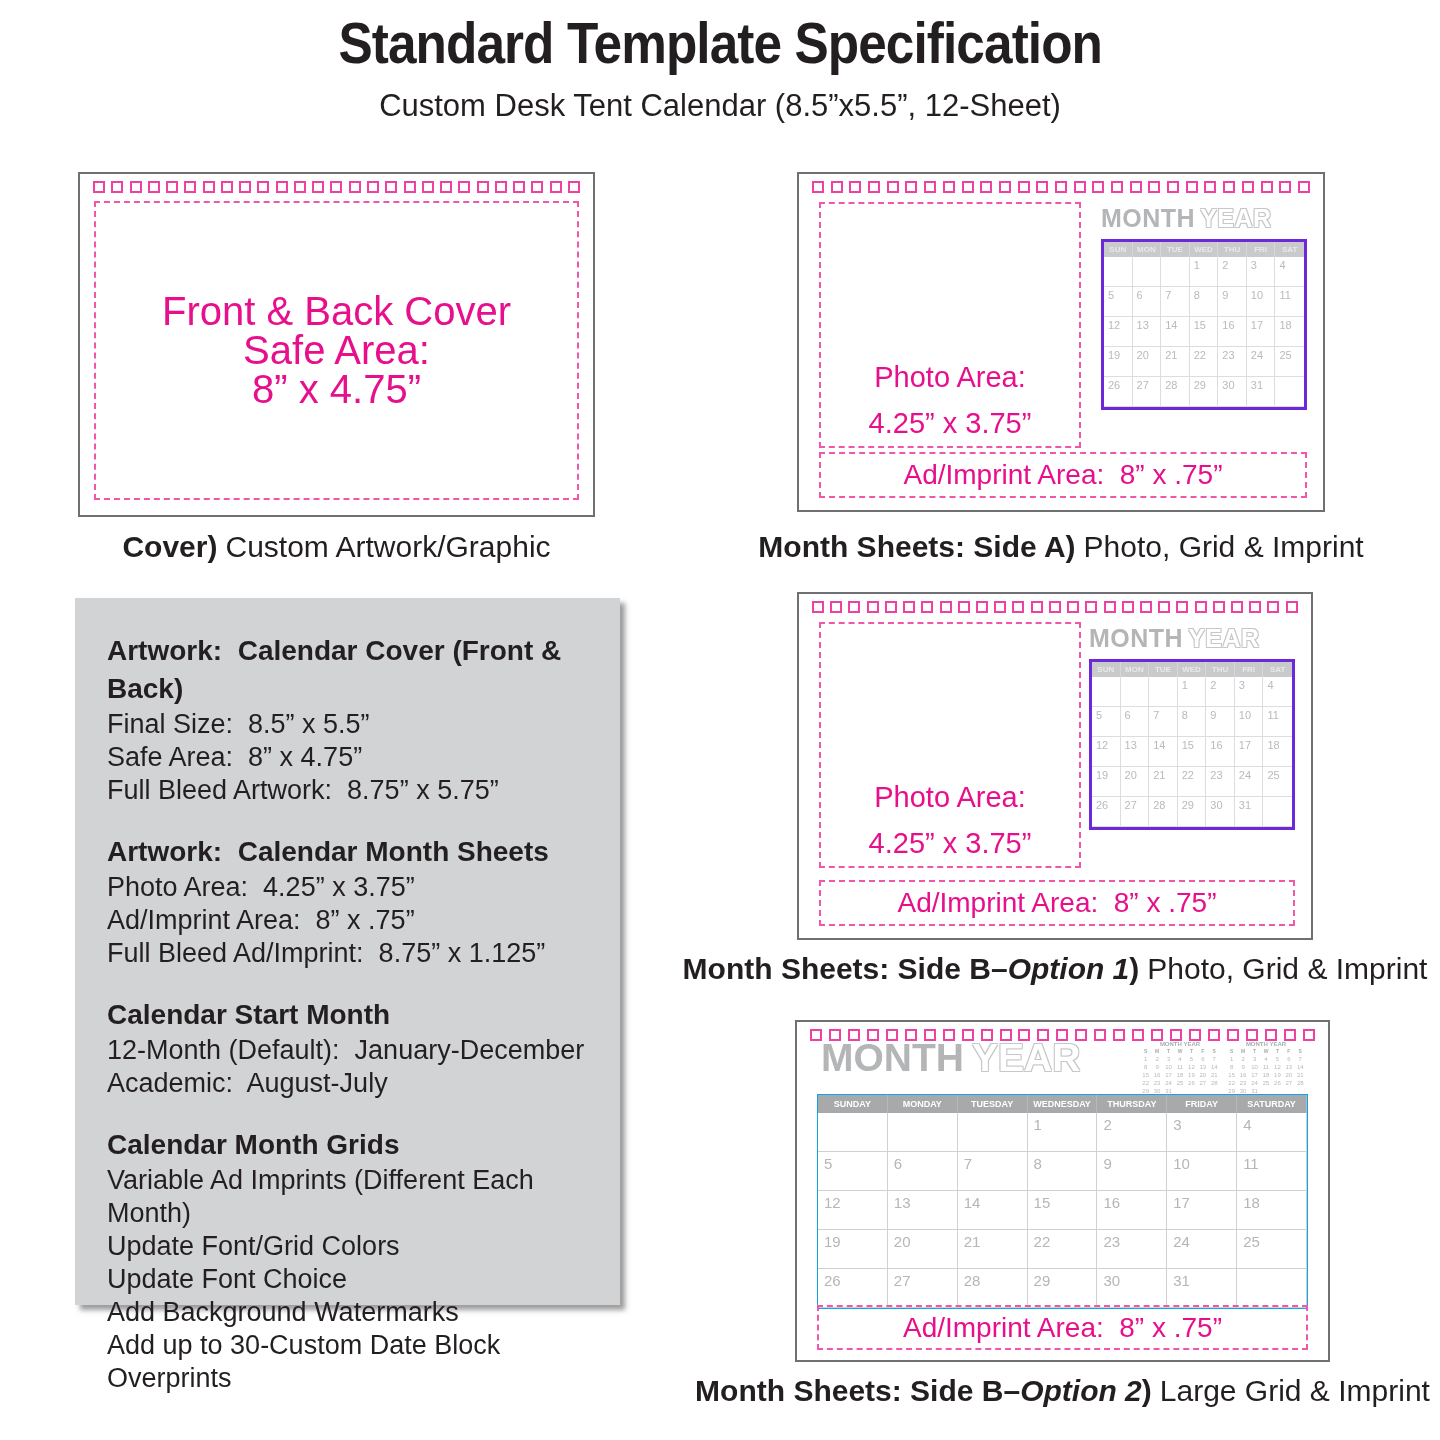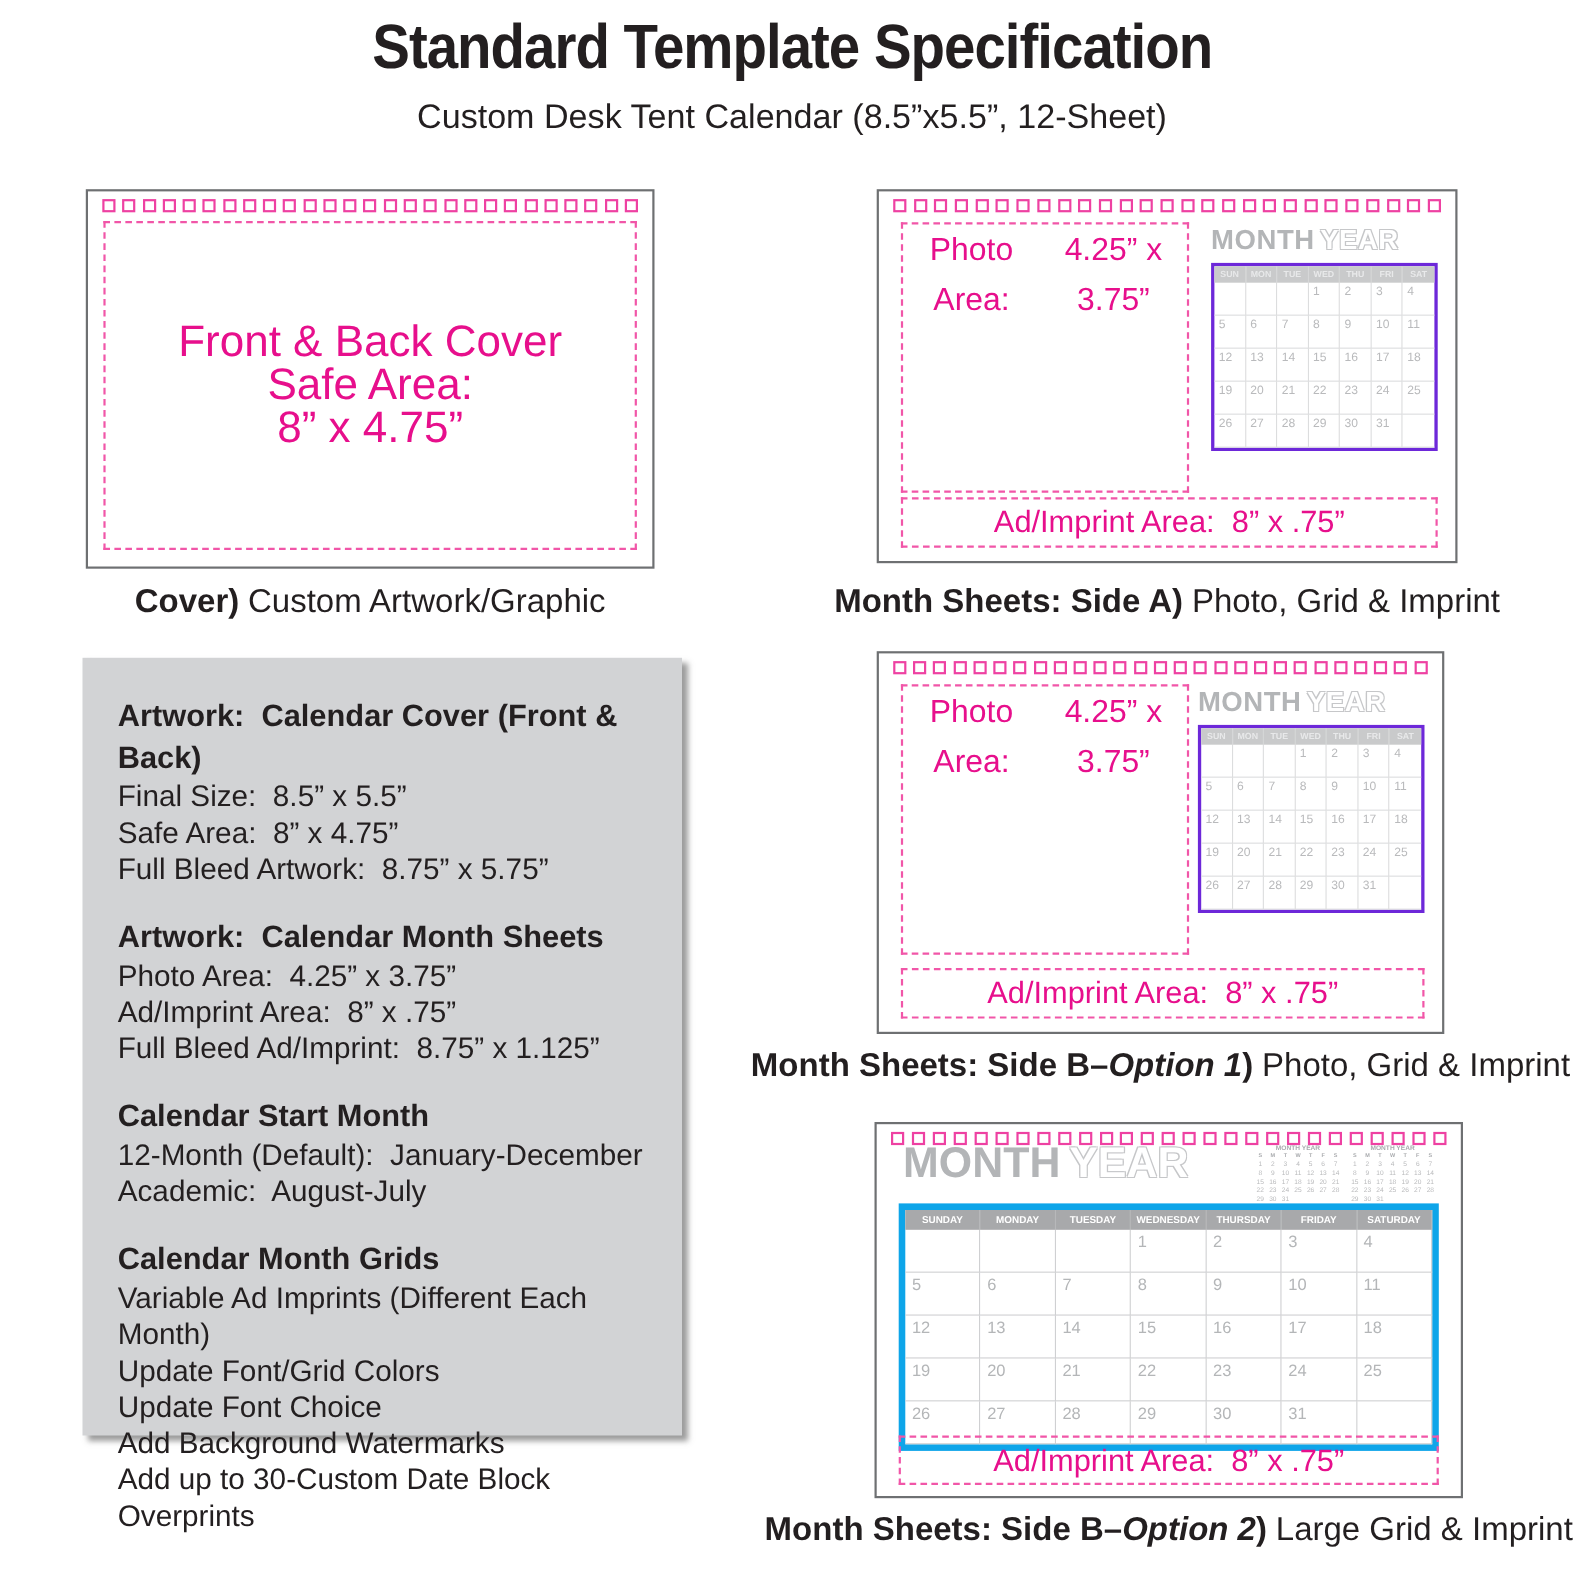--- a/index.html
+++ b/index.html
@@ -22,21 +22,21 @@
 
   
   .cover-panel{left:78px;top:172px;width:517px;height:345px;}
   .safe-area{left:14px;right:14px;top:27px;bottom:15px;display:flex;flex-direction:column;
              justify-content:center;text-align:center;}
   .safe-line{font-size:40px;line-height:39px;}
 
   
   .panel-a{left:797px;top:172px;width:528px;height:340px;}
   .panel-b1{left:797px;top:592px;width:516px;height:348px;}
-  .photo-box{left:20px;top:28px;width:262px;height:246px;display:flex;flex-direction:row;
+  .photo-box{left:20px;top:28px;width:262px;height:246px;display:flex;flex-direction:column;
              justify-content:flex-end;text-align:center;}
   .photo-line{font-size:29px;line-height:46px;}
   .ad-box{left:20px;right:16px;bottom:12px;height:46px;display:flex;align-items:center;justify-content:center;}
   .ad-label{font-size:28px;white-space:pre;}
 
   
   .minical{position:absolute;right:16px;top:30px;width:206px;}
   .cal-title{font-size:25px;font-weight:bold;color:#b3b5b7;letter-spacing:.5px;margin-bottom:6px;white-space:nowrap;}
   .year-outline{color:#fff;margin-left:5px;
     text-shadow:-1px -1px 0 #c6c7c9,1px -1px 0 #c6c7c9,-1px 1px 0 #c6c7c9,1px 1px 0 #c6c7c9;}
@@ -54,21 +54,21 @@
   .big-title{position:absolute;left:24px;top:14px;font-size:39px;font-weight:bold;color:#b3b5b7;white-space:nowrap;}
   .big-title .year-outline{margin-left:8px;}
   .tinycal{position:absolute;top:18px;width:80px;}
   .tc1{right:108px;} .tc2{right:22px;}
   .tiny-title{font-size:6px;font-weight:bold;color:#a9abae;text-align:center;line-height:8px;}
   .tiny-grid{display:grid;grid-template-columns:repeat(7,1fr);}
   .tiny-grid .tletter{font-size:5px;font-weight:bold;color:#a9abae;text-align:center;line-height:7px;}
   .tiny-grid .tdate{font-size:6px;color:#b9babc;text-align:center;line-height:8px;}
   .bigcal{position:absolute;left:20px;right:20px;top:72px;}
   .bigcal .cal-head .hcell{background:#a8a9ab;color:#ffffff;font-size:9px;padding:4px 0;border-right:1px solid #b7b8ba;}
-  .bigcal .cal-frame{border:6px solid #0ea5e9;}
+  .bigcal .cal-frame{border:1px solid #0ea5e9;}
   .bigcal .cal-body .dcell{height:39px;font-size:15px;color:#b4b6b8;padding:3px 0 0 6px;
                    border-right:1px solid #cfd0d2;border-bottom:1px solid #cfd0d2;}
   .b2-ad{left:20px;right:20px;bottom:10px;height:45px;}
 
   
   .caption{position:absolute;text-align:center;font-size:30px;white-space:nowrap;}
   .caption .b{font-weight:bold;}
   .caption .bi{font-weight:bold;font-style:italic;}
   .caption .rest{margin-left:8px;}
   .cap-cover{left:78px;width:517px;top:530px;}

